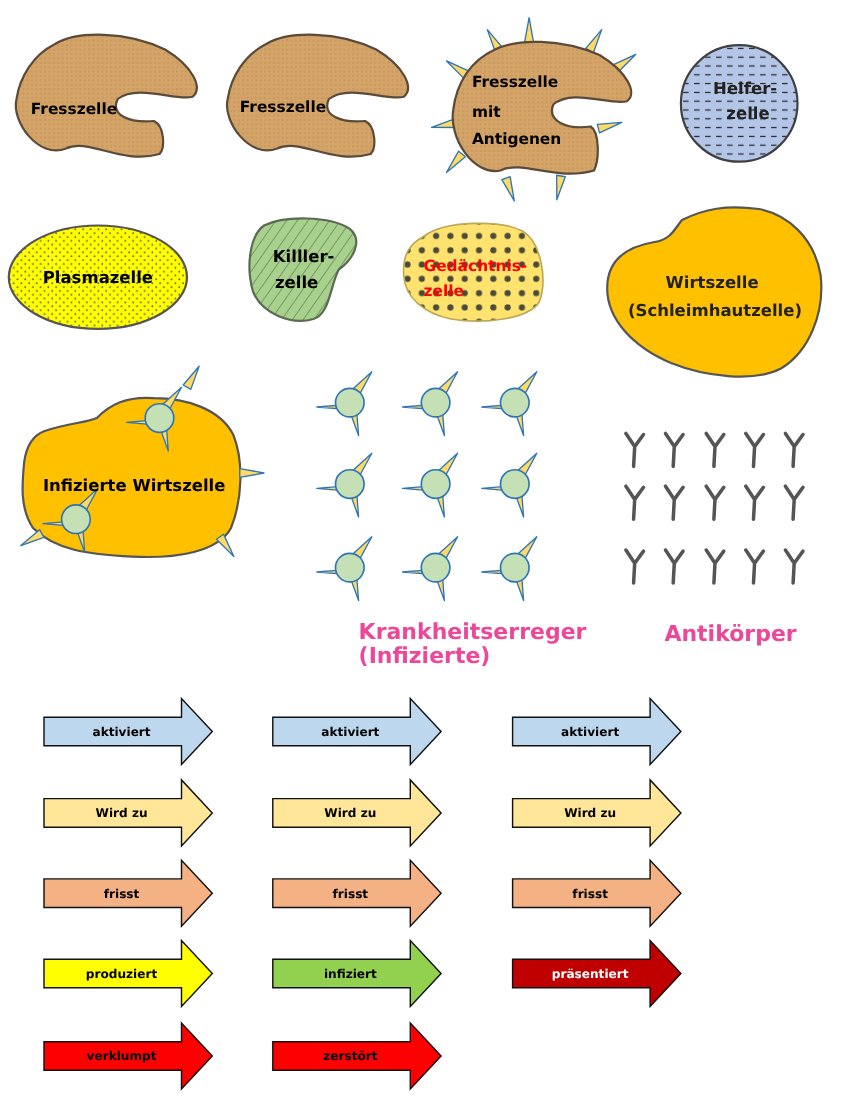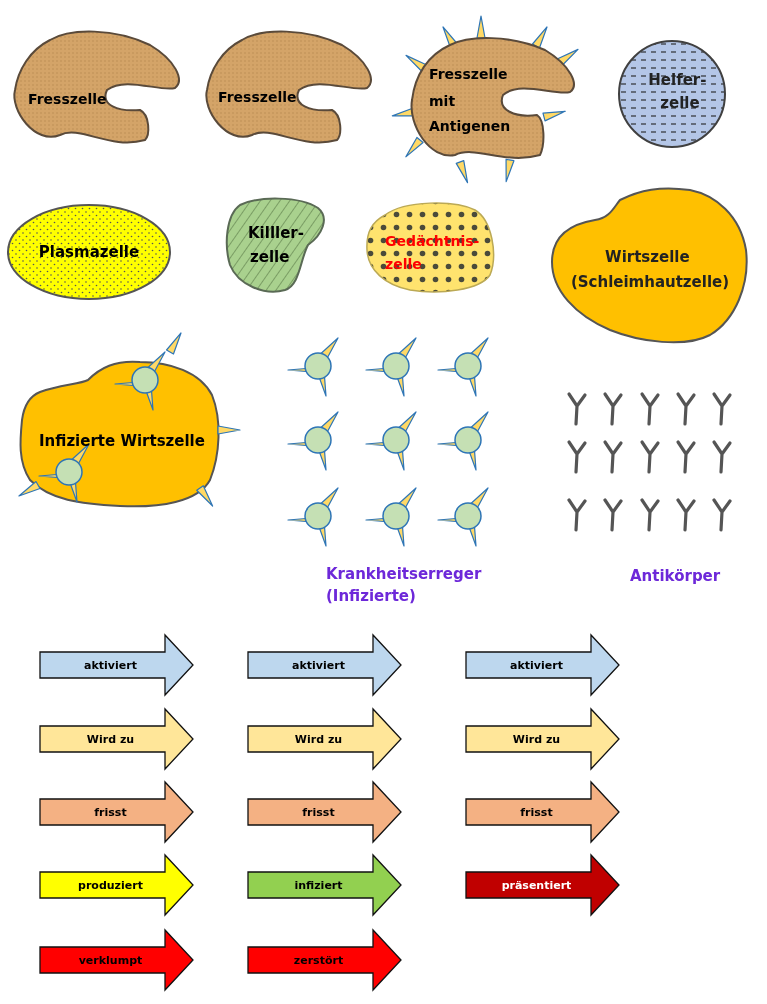--- a/index.html
+++ b/index.html
@@ -1,20 +1,20 @@
 <!DOCTYPE html>
 <html><head>
 <meta charset="utf-8">
 <style>
   html, body { margin:0; padding:0; background:#ffffff; }
   body { width:767px; height:1004px; position:relative; overflow:hidden;
          font-family:"Liberation Sans", "DejaVu Sans", sans-serif; }
   #stage { position:absolute; left:0; top:0; }
   .lbl { font-family:"DejaVu Sans", "Liberation Sans", sans-serif; font-weight:bold; }
-  .caption { position:absolute; color:#6d28d9; font-weight:bold; font-size:15px;
+  .caption { position:absolute; color:#ec4899; font-weight:bold; font-size:20px;
              font-family:"DejaVu Sans", sans-serif; line-height:22px; }
 </style>
 </head>
 <body>
 
 <svg id="stage" width="767" height="1004" viewBox="0 0 767 1004" xmlns="http://www.w3.org/2000/svg">
   <defs>
     <pattern id="pat-fress" width="4" height="4" patternUnits="userSpaceOnUse">
       <rect width="4" height="4" fill="#d4a468"></rect>
       <rect width="2" height="2" fill="#c99a5f"></rect>
@@ -218,15 +218,15 @@
         <polygon points="248,947 373,947 373,930 401,960 373,990 373,973 248,973" fill="#ff0000" stroke="#111" stroke-width="1.3"></polygon>
         <text x="318.5" y="964" font-size="11" font-weight="bold" text-anchor="middle" fill="#000000" font-family="DejaVu Sans, sans-serif">zerstört</text>
       </g>
     </g>
 </svg>
 
 <div class="caption" style="left:326px; top:563px;">
   <div>Krankheitserreger</div>
   <div>(Infizierte)</div>
 </div>
-<div class="caption" style="left:630px; top:565px;">
+<div class="caption" style="left:604px; top:565px;">
   <div>Antikörper</div>
 </div>
 
 </body></html>

